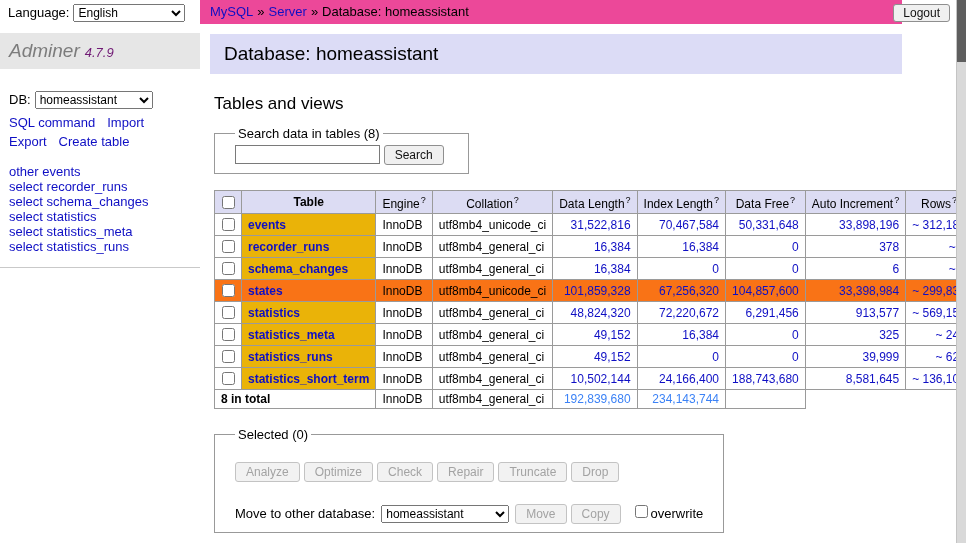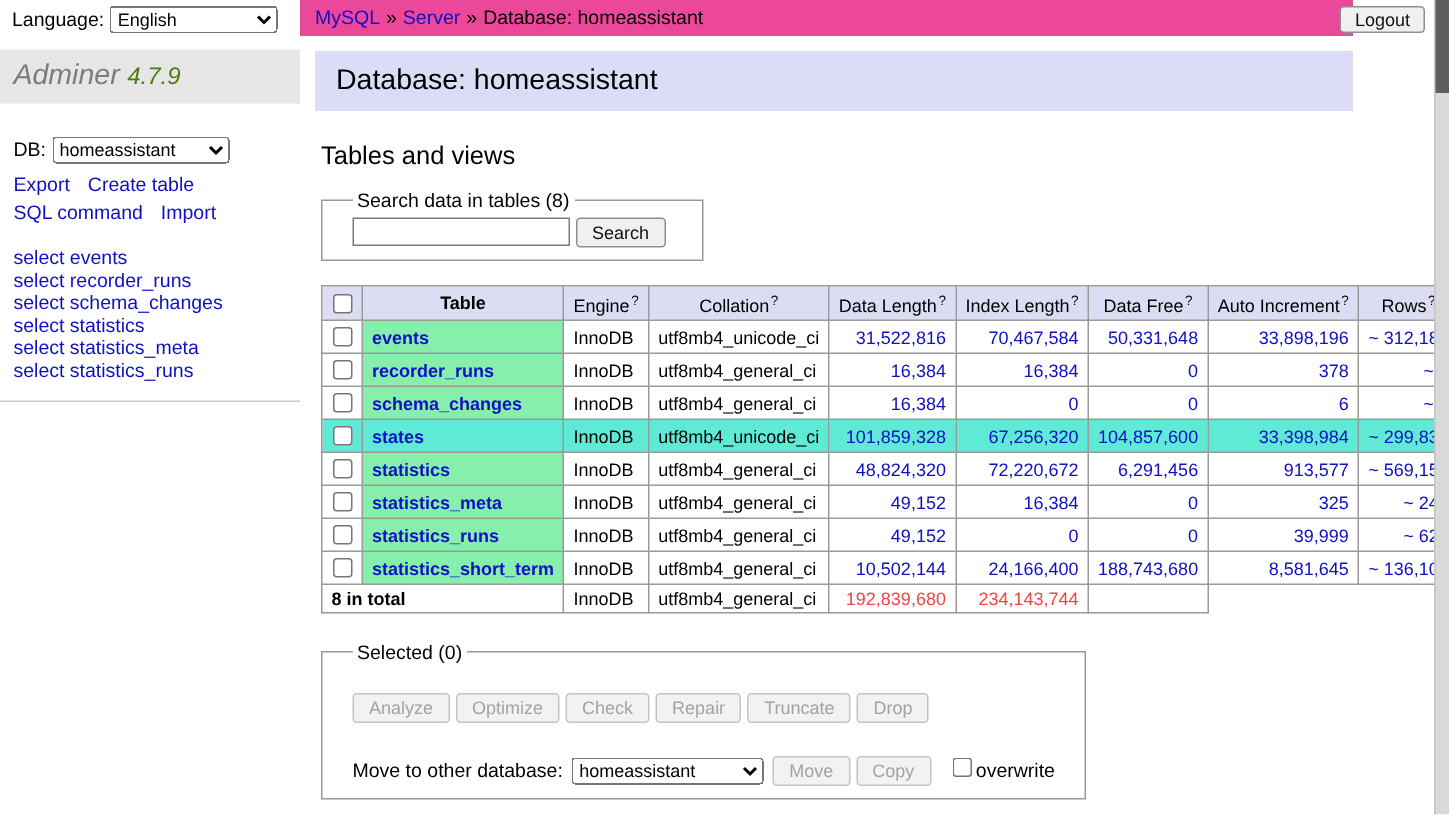--- a/index.html
+++ b/index.html
@@ -28,21 +28,21 @@
   
   .layout { display:flex; align-items:flex-start; }
   .sidebar { width:200px; flex:none; }
   .main { flex:1; min-width:0; position:relative; }
 
   
   .app-h1 {
     background:#e6e6e6; margin:9px 0 0; padding:7px 9px;
     font-size:19px; font-style:italic; font-weight:normal; color:#7c7c7c;
   }
-  .app-version { font-size:16px; color:#4d7c0f; margin-left:5px; font-style:italic; }
+  .app-version { font-size:13px; color:#701a75; margin-left:5px; font-style:italic; }
   .db-row { margin:22px 9px 6px; white-space:nowrap; }
   .db-row select { width:118px; font-size:12px; margin-left:4px; }
   .action-links { margin:4px 9px 0; }
   .action-links a { margin-right:12px; }
   .table-links { margin:16px 0 0; padding:0 9px 12px; border-bottom:1px solid #c9c9c9; }
   .table-links a { display:block; line-height:14px; margin-bottom:1px; }
 
   
   .page-title {
     width:692px; background:#dcdcf6; margin:10px 0 0 10px; padding:9px 14px;
@@ -61,29 +61,29 @@
   }
   .btn.disabled { color:#a3a3a3; background:#f2f2f2; border-color:#c3c3c3; cursor:default;margin-top:12px; }
 
   
   table.db-tables { border-collapse:collapse; margin:16px 0 0 14px; font-size:12px; }
   .db-tables th, .db-tables td { border:1px solid #9a9a9a; padding:2px 6px; white-space:nowrap; line-height:14px; }
   .db-tables thead th, .db-tables thead td { background:#dcdcf3; }
   .db-tables thead th { font-weight:bold; text-align:center;margin-top:19px; }
   .db-tables thead td { text-align:center; }
   .db-tables sup { font-size:9px; margin-left:1px; cursor:pointer; }
-  .db-tables tbody th { background:#86efac; text-align:left; }
+  .db-tables tbody th { background:#eab308; text-align:left; }
   .db-tables td.cb, .db-tables thead td.cb { width:20px; text-align:center; padding:1px 3px; }
   .db-tables td.num { text-align:right; color:#0f0fc4; }
   .db-tables td.txt { text-align:left; }
   .db-tables a.tbl { font-weight:bold; color:#0f0fc4; text-decoration:none; }
-  .db-tables tr.hl td, .db-tables tr.hl th { background:#5eead4;margin-top:28px; }
+  .db-tables tr.hl td, .db-tables tr.hl th { background:#f97316;margin-top:28px; }
   .db-tables tr.total td { color:#000; }
   .db-tables tr.total td.lbl { font-weight:bold; }
-  .db-tables tr.total td.num { color:#ef4444; }
+  .db-tables tr.total td.num { color:#3b82f6; }
 
   
   .selected-fieldset { margin-top:18px; }
   .sel-btn-row { margin:4px 0 10px; }
   .move-row { white-space:nowrap; }
   .move-row select { width:128px; font-size:12px; margin:0 6px; }
   .overwrite-wrap { margin-left:6px; }
 
   
   .scrollbar {
@@ -105,24 +105,24 @@
 
 <div class="layout">
 
   <aside class="sidebar">
     <h1 class="app-h1">
       <span>Adminer</span><span class="app-version">4.7.9</span>
     </h1>
     <p class="db-row">
       <span>DB:</span><select><option>homeassistant</option></select>
     </p>
+    <p class="action-links" id="sidebar-actions-1"><a href="#" class="lnk">SQL command</a><a href="#" class="lnk">Import</a></p>
     <p class="action-links" id="sidebar-actions-2"><a href="#" class="lnk">Export</a><a href="#" class="lnk">Create table</a></p>
-    <p class="action-links" id="sidebar-actions-1"><a href="#" class="lnk">SQL command</a><a href="#" class="lnk">Import</a></p>
     <div class="table-links" id="sidebar-table-links">
-        <a href="#" class="lnk">select events</a>
+        <a href="#" class="lnk">other events</a>
         <a href="#" class="lnk">select recorder_runs</a>
         <a href="#" class="lnk">select schema_changes</a>
         <a href="#" class="lnk">select statistics</a>
         <a href="#" class="lnk">select statistics_meta</a>
         <a href="#" class="lnk">select statistics_runs</a>
       </div>
   </aside>
 
   <main class="main">
     <h2 class="page-title">Database: homeassistant</h2>

